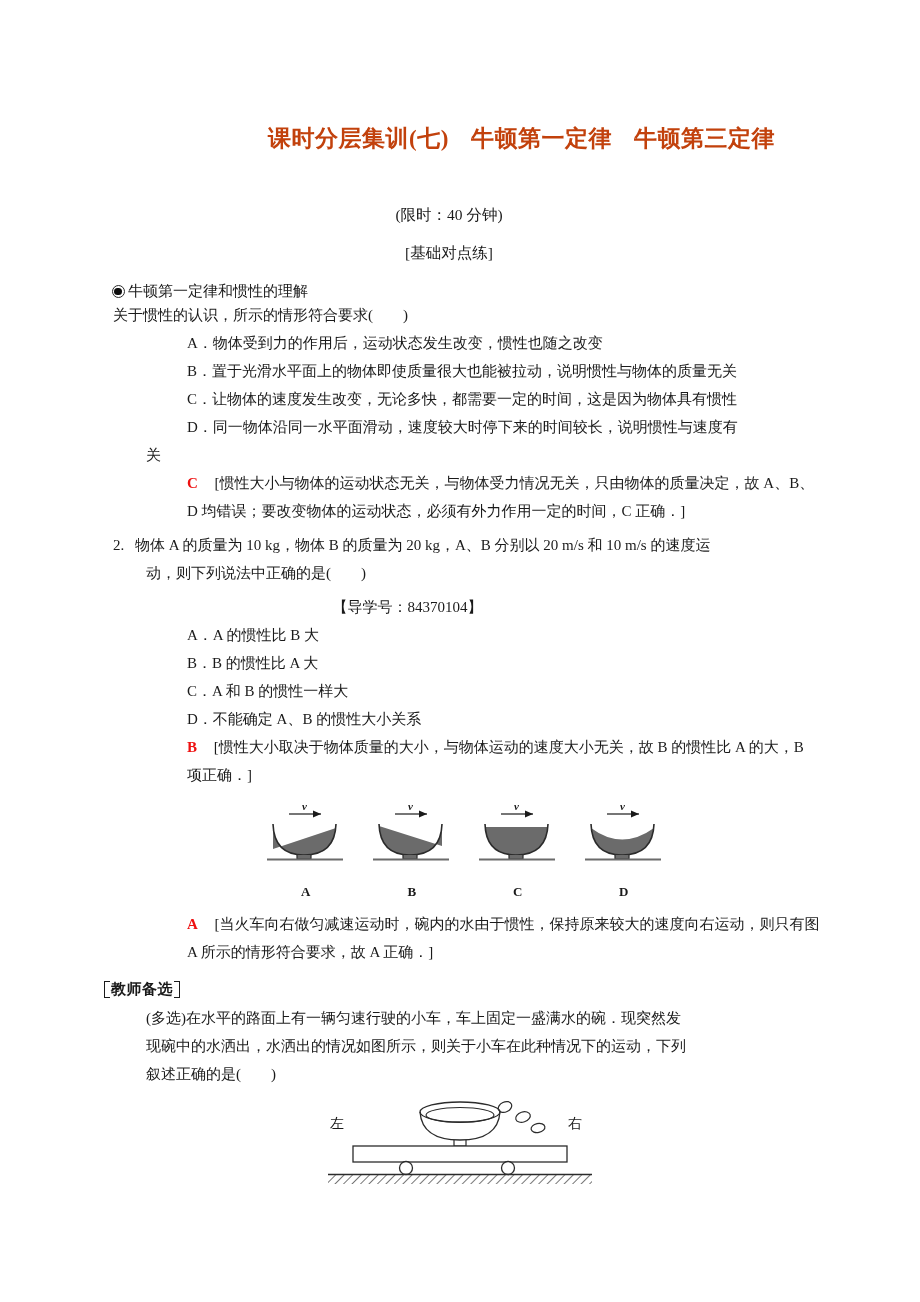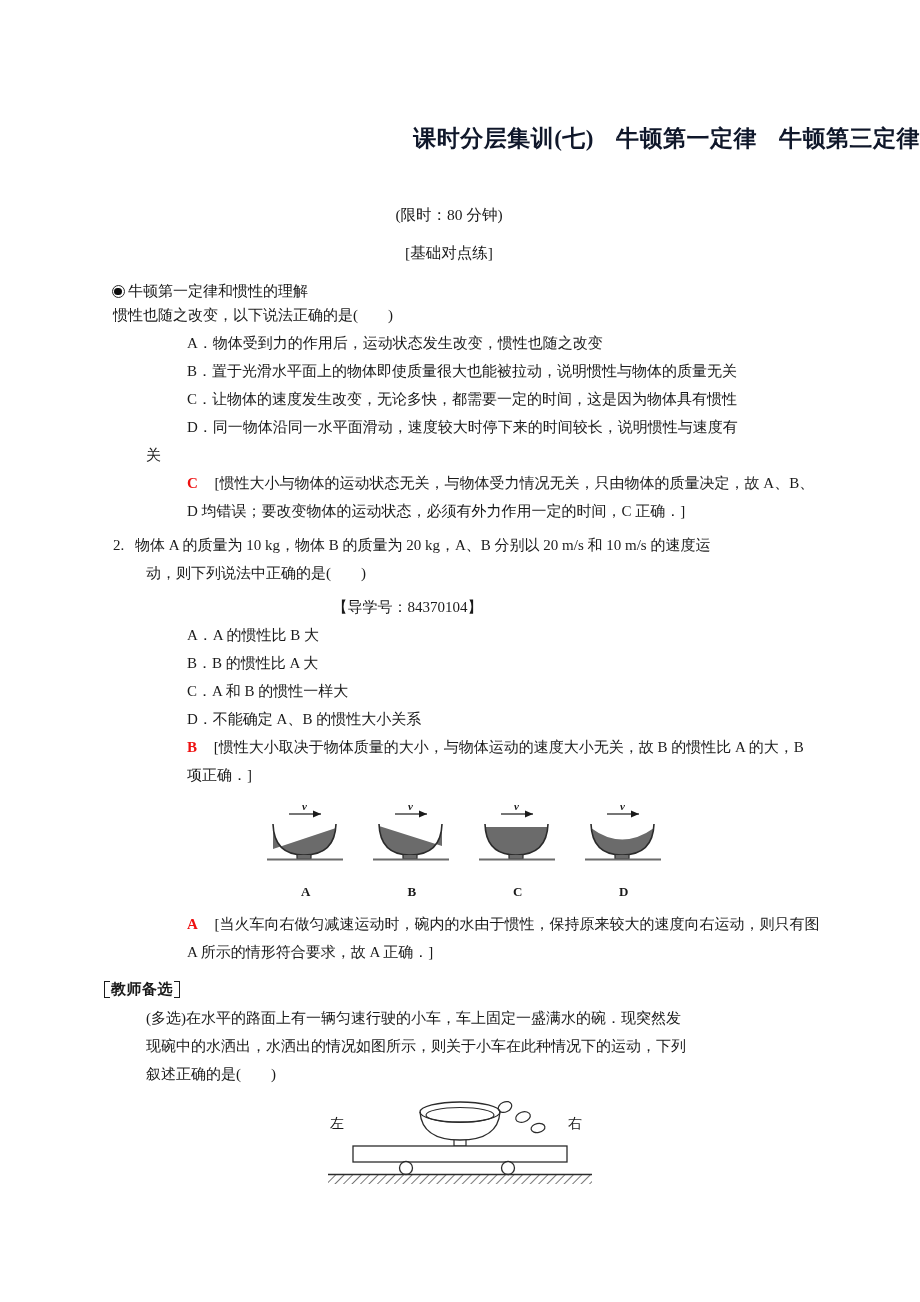--- a/index.html
+++ b/index.html
@@ -16,25 +16,25 @@
     overflow: hidden;
   }
   .page {
     position: absolute;
     inset: 0;
     padding: 0;
   }
 
   
   .title {
-    color: #0f172a;
+    color: #c2410c;
     font-weight: bold;
     font-size: 23px;
     letter-spacing: 0.5px;
-    text-align: right;
+    text-align: center;
     padding-left: 98px;
     padding-top: 96px;
     line-height: 1.25;
     white-space: pre;
   }
   .title .gap { display: inline-block; width: 22px; }
 
   .centered {
     text-align: center;
     font-size: 15.5px;
@@ -163,30 +163,30 @@
 </style>
 </head>
 <body>
 
 <div class="page">
 
   <div class="title">
     <span>课时分层集训(七)</span><span class="gap"></span><span>牛顿第一定律</span><span class="gap"></span><span>牛顿第三定律</span>
   </div>
 
-  <div class="centered limit-line">(限时：80 分钟)</div>
+  <div class="centered limit-line">(限时：40 分钟)</div>
   <div class="centered section-line">[基础对点练]</div>
 
   <div class="topic">
     <span class="bullet-ring"></span>
     <span>牛顿第一定律和惯性的理解</span>
   </div>
 
   <div class="q">
-    <div class="q-stem hang">惯性也随之改变，以下说法正确的是(　　)</div>
+    <div class="q-stem hang">关于惯性的认识，所示的情形符合要求(　　)</div>
     <div class="opt">A．物体受到力的作用后，运动状态发生改变，惯性也随之改变</div>
     <div class="opt">B．置于光滑水平面上的物体即使质量很大也能被拉动，说明惯性与物体的质量无关</div>
     <div class="opt">C．让物体的速度发生改变，无论多快，都需要一定的时间，这是因为物体具有惯性</div>
     <div class="opt">D．同一物体沿同一水平面滑动，速度较大时停下来的时间较长，说明惯性与速度有</div>
     <div class="opt-cont">关</div>
     <div class="ans">
       <span class="red-letter">C</span>
       <span style="display:inline-block;width:13px"></span><span>[惯性大小与物体的运动状态无关，与物体受力情况无关，只由物体的质量决定，故 A、B、D 均错误；要改变物体的运动状态，必须有外力作用一定的时间，C 正确．]</span>
     </div>
   </div>

